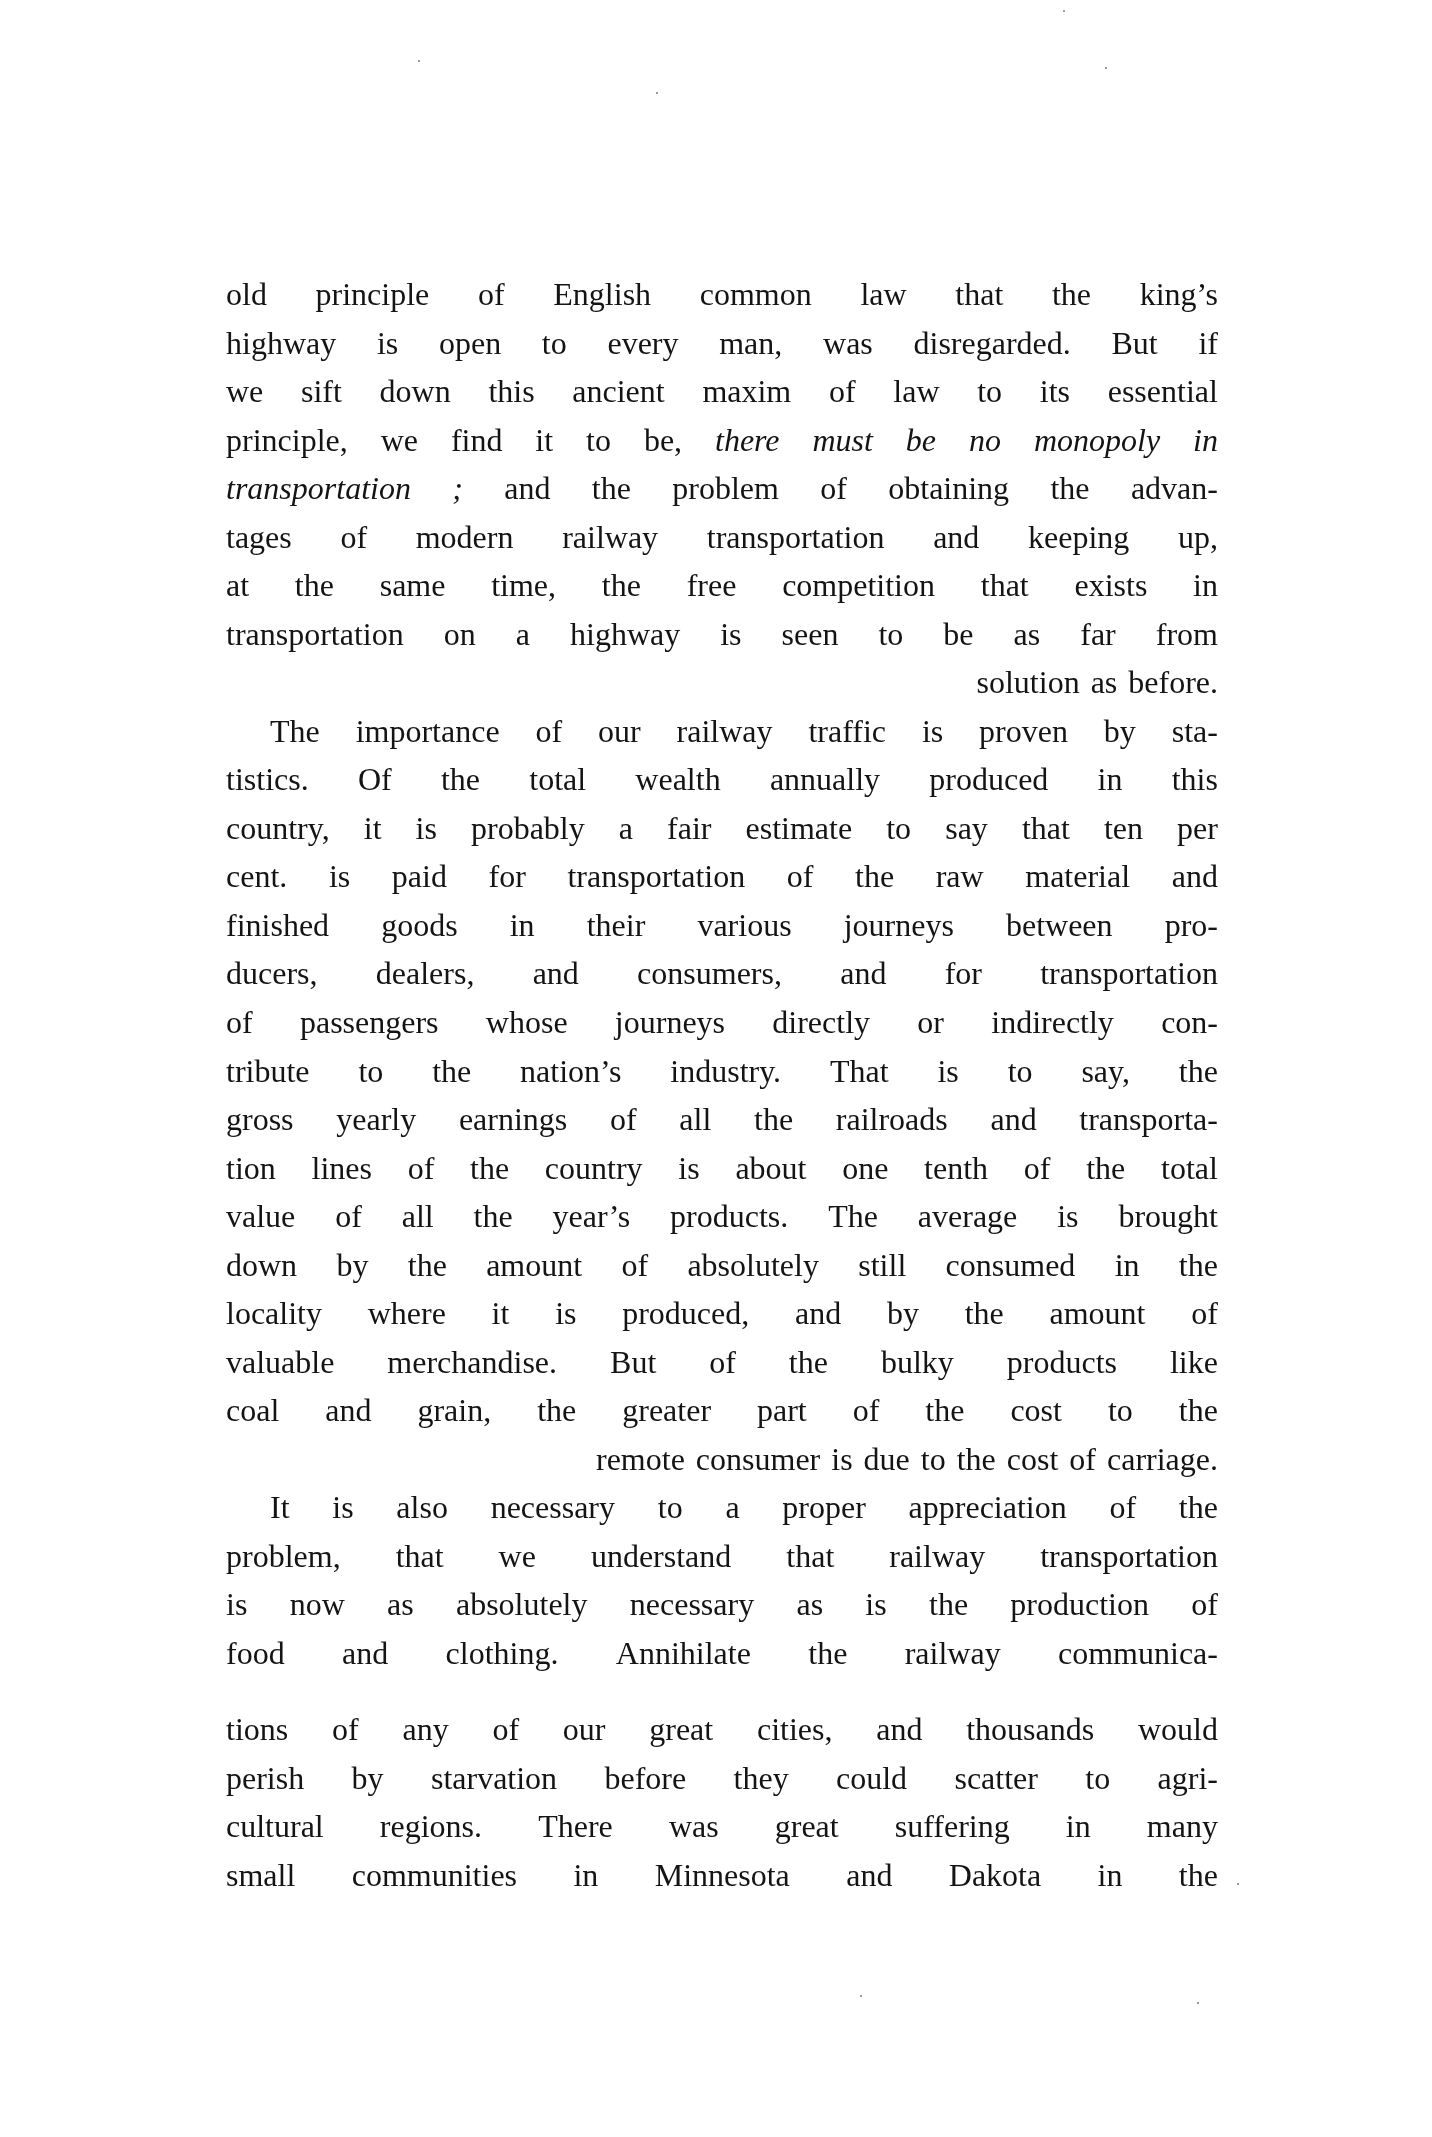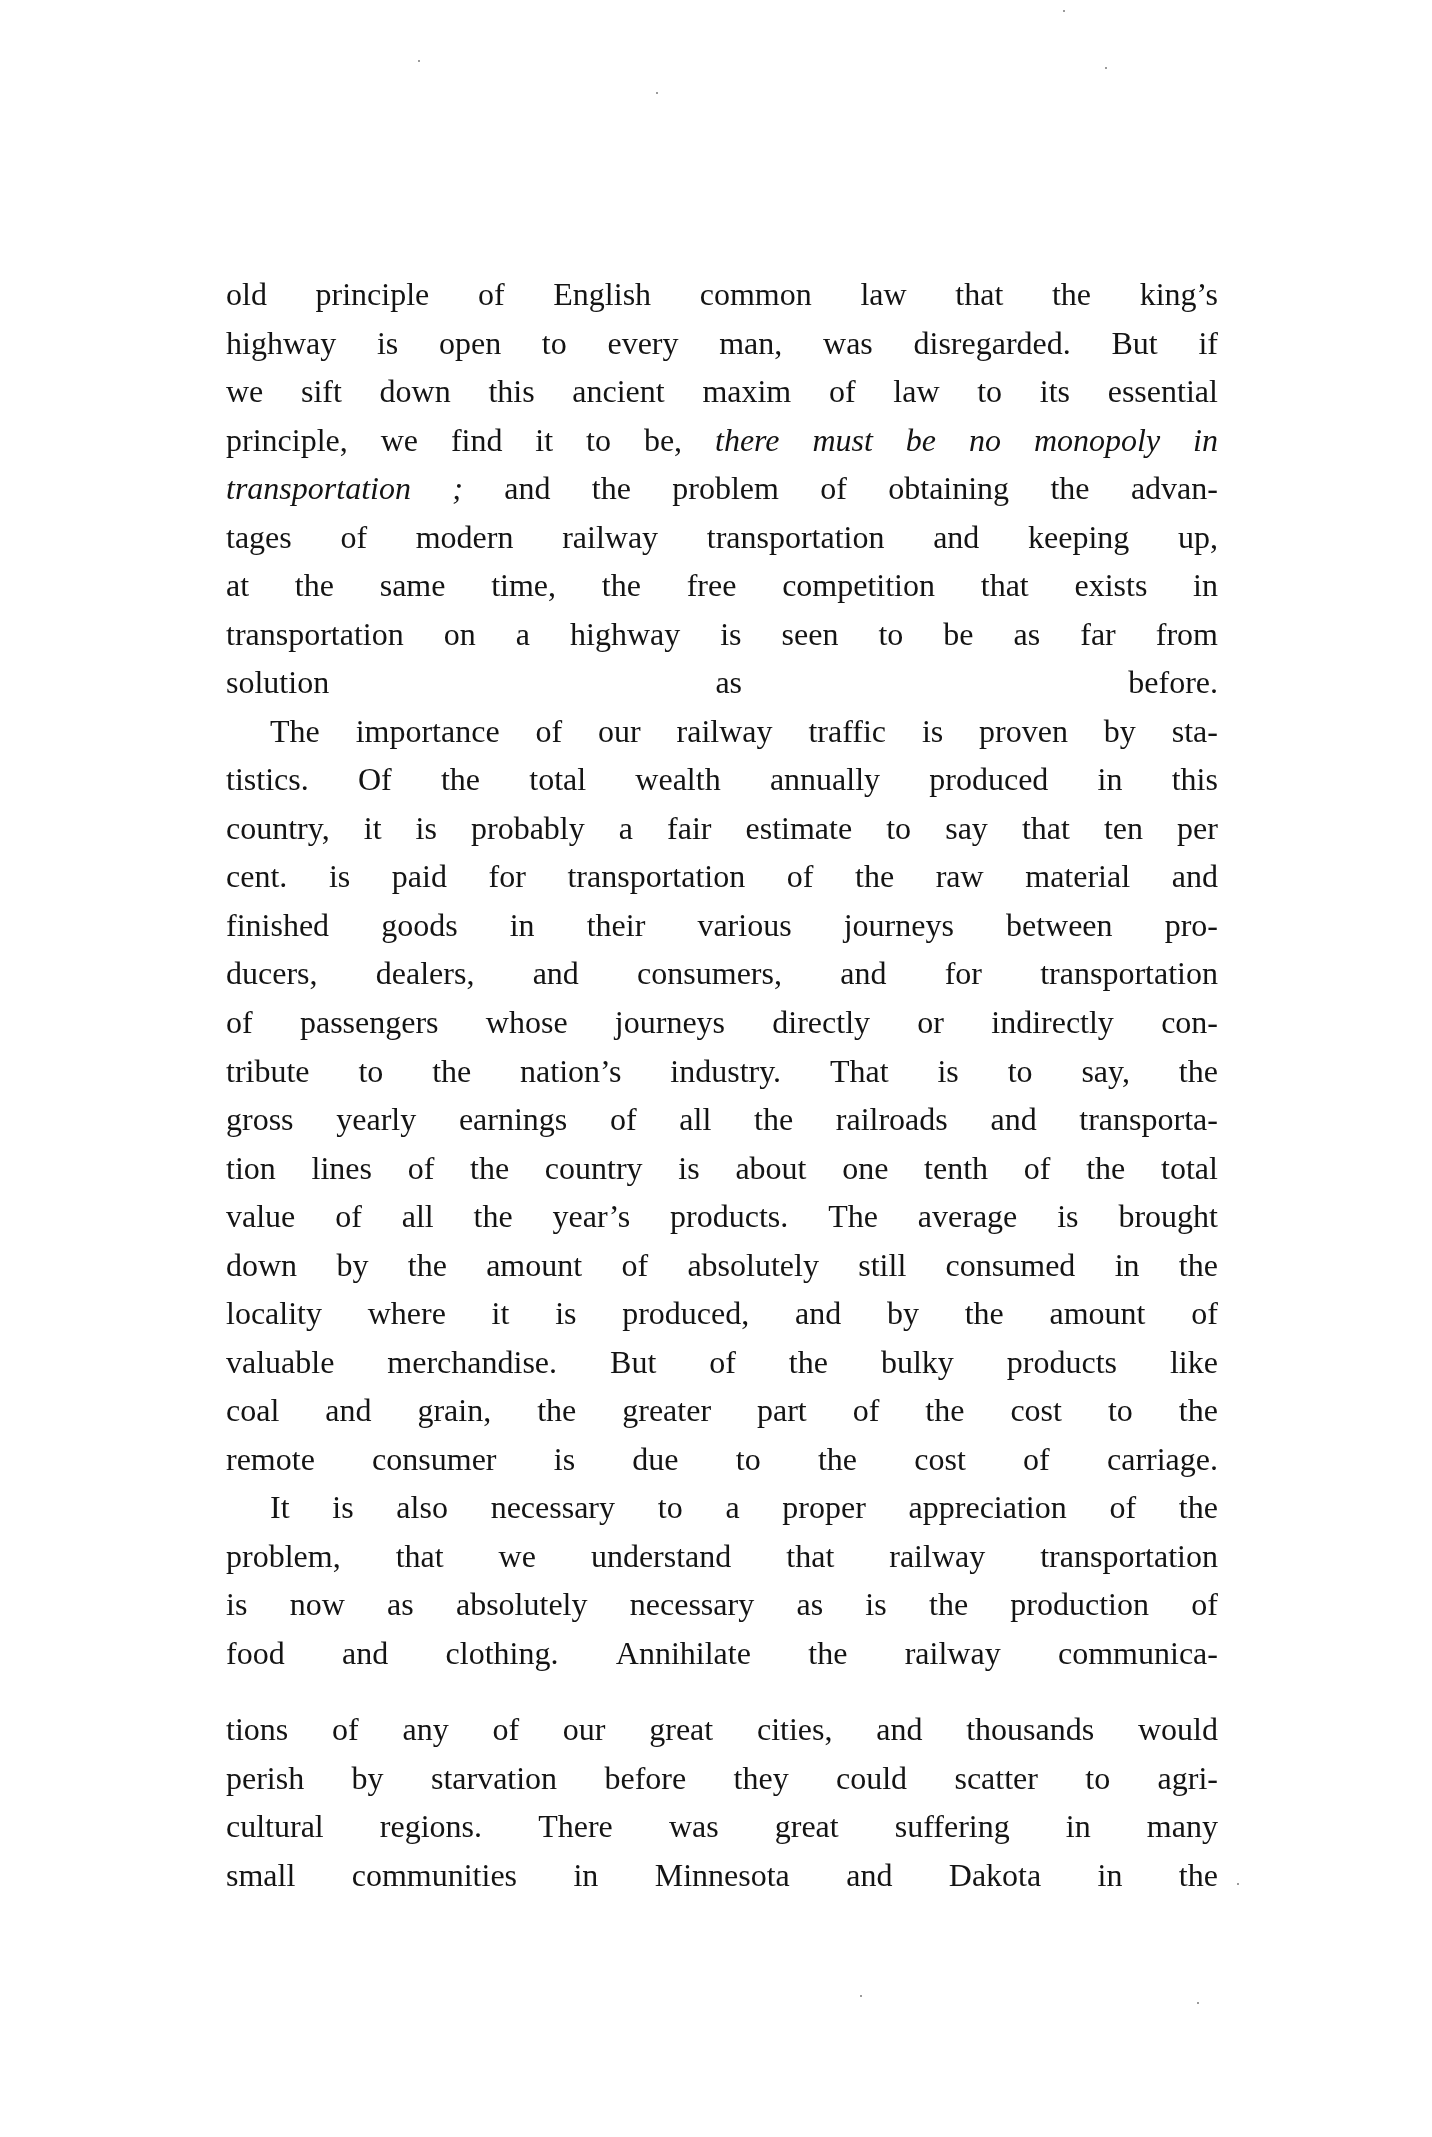--- a/index.html
+++ b/index.html
@@ -60,21 +60,21 @@
     text-align-last: justify;
     white-space: nowrap;
     overflow: visible;
   }
   .line.indent { padding-left: 44px; }
   .line.last { text-align-last: left; }
   .line.justify-flex {
     display: flex;
     justify-content: space-between;
   }
-  .line.last.justify-flex { justify-content: space-between; gap: 11px; }
+  .line.last.justify-flex { justify-content: flex-end; gap: 11px; }
   .line span.w { display: inline-block; }
   em.it { font-style: italic; }
   .speck {
     position: absolute;
     width: 2px; height: 2px;
     background: #7a7a7a;
     border-radius: 1px;
   }
 </style>
 </head>

